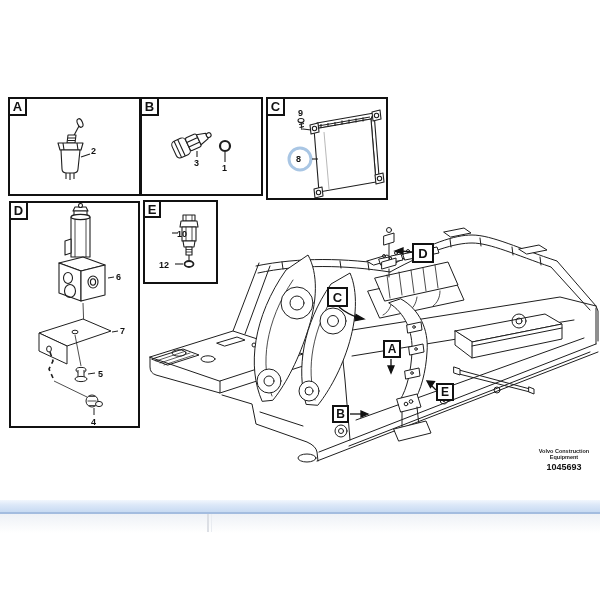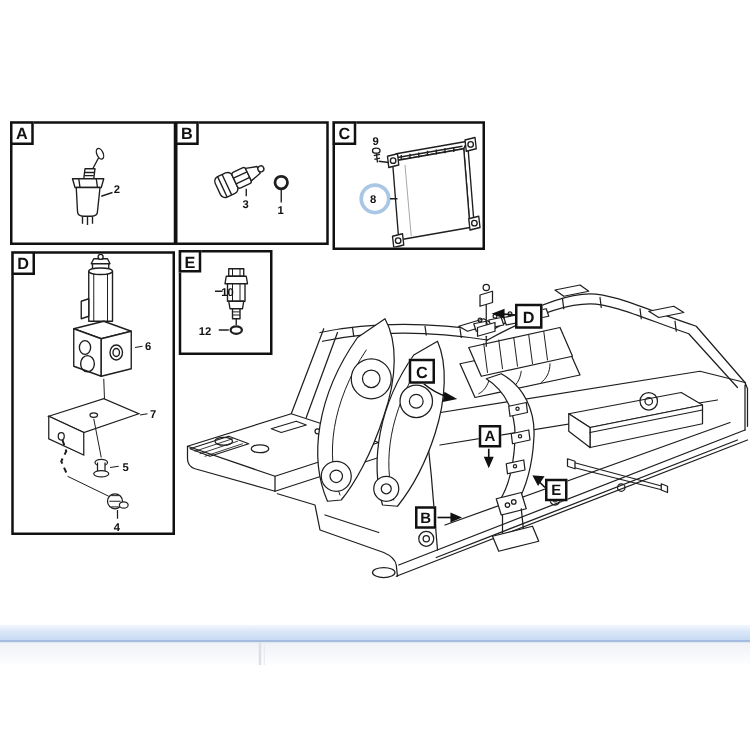--- a/index.html
+++ b/index.html
@@ -276,19 +276,26 @@
         <polygon points="368,414 361,411 361,417"></polygon>
     </g>
   </svg>
 
   <div class="callout" style="left:412px;top:243px;width:22px;height:20px;font-size:13px;">D</div>
   <div class="callout" style="left:327px;top:287px;width:21px;height:20px;font-size:13px;">C</div>
   <div class="callout" style="left:383px;top:340px;width:18px;height:18px;font-size:12px;">A</div>
   <div class="callout" style="left:436px;top:383px;width:18px;height:18px;font-size:12px;">E</div>
   <div class="callout" style="left:332px;top:405px;width:17px;height:18px;font-size:12px;">B</div>
 
+  <div class="footer">
+    <div class="brand">
+      <div>Volvo Construction</div>
+      <div>Equipment</div>
+    </div>
+    <div class="dwg">1045693</div>
+  </div>
 
   <div class="bar-top"></div>
   <div class="bar-body"></div>
   <div class="vline1"></div>
   <div class="vline2"></div>
 
 </div>
 
 </body></html>

